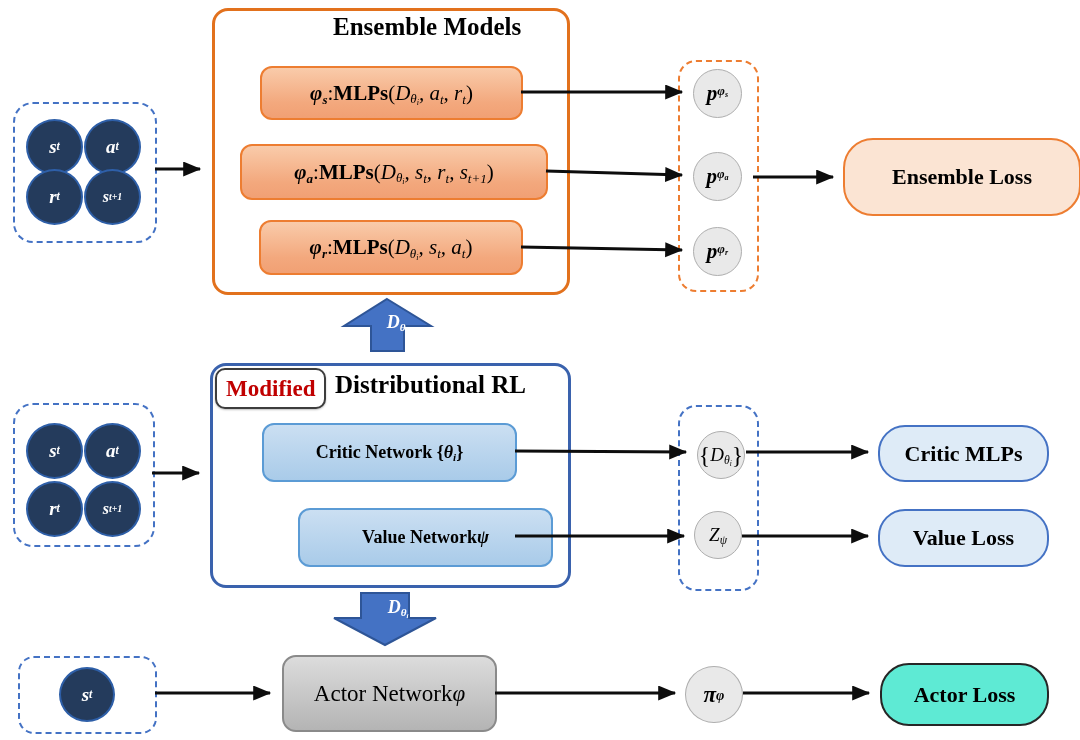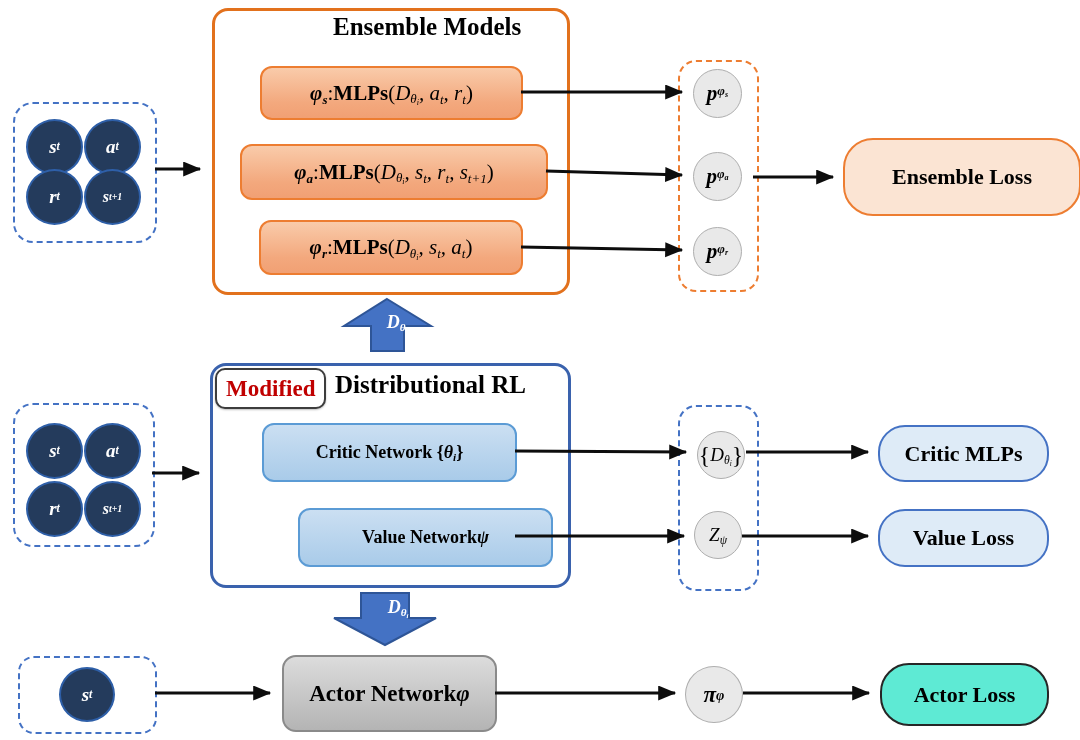--- a/index.html
+++ b/index.html
@@ -27,21 +27,21 @@
 
   
   .mlp{background:linear-gradient(180deg,#F9CBAA 0%,#F3A87D 70%,#F1A074 100%);
     border:2px solid #ED7D31;border-radius:12px;display:flex;align-items:center;
     justify-content:center;font-size:21px;white-space:nowrap;}
   .netblue{background:linear-gradient(180deg,#CBDFF2 0%,#A9CBE9 100%);
     border:2px solid #5B9BD5;border-radius:12px;display:flex;align-items:center;
     justify-content:center;font-weight:bold;font-size:18px;white-space:nowrap;}
   .netgray{background:linear-gradient(180deg,#DCDCDC 0%,#B4B4B4 100%);
     border:2px solid #8A8A8A;border-radius:14px;display:flex;align-items:center;
-    justify-content:center;font-weight:bold;font-size:23px;white-space:nowrap;}
+    justify-content:center;font-weight:normal;font-size:23px;white-space:nowrap;}
 
   
   .navy{background:#243B5C;border:2.5px solid #2E5FA8;border-radius:50%;color:#fff;
     display:flex;align-items:center;justify-content:center;font-weight:bold;
     font-style:italic;font-size:19px;}
   .grayc{background:#E9E9E9;border:1.5px solid #AEAEAE;border-radius:50%;
     display:flex;align-items:center;justify-content:center;font-size:20px;}
   .pmath{font-weight:bold;font-style:italic;font-size:21px;}
   .plain-math{font-style:normal;font-size:19px;}
   .plain-math i{font-style:italic;}

